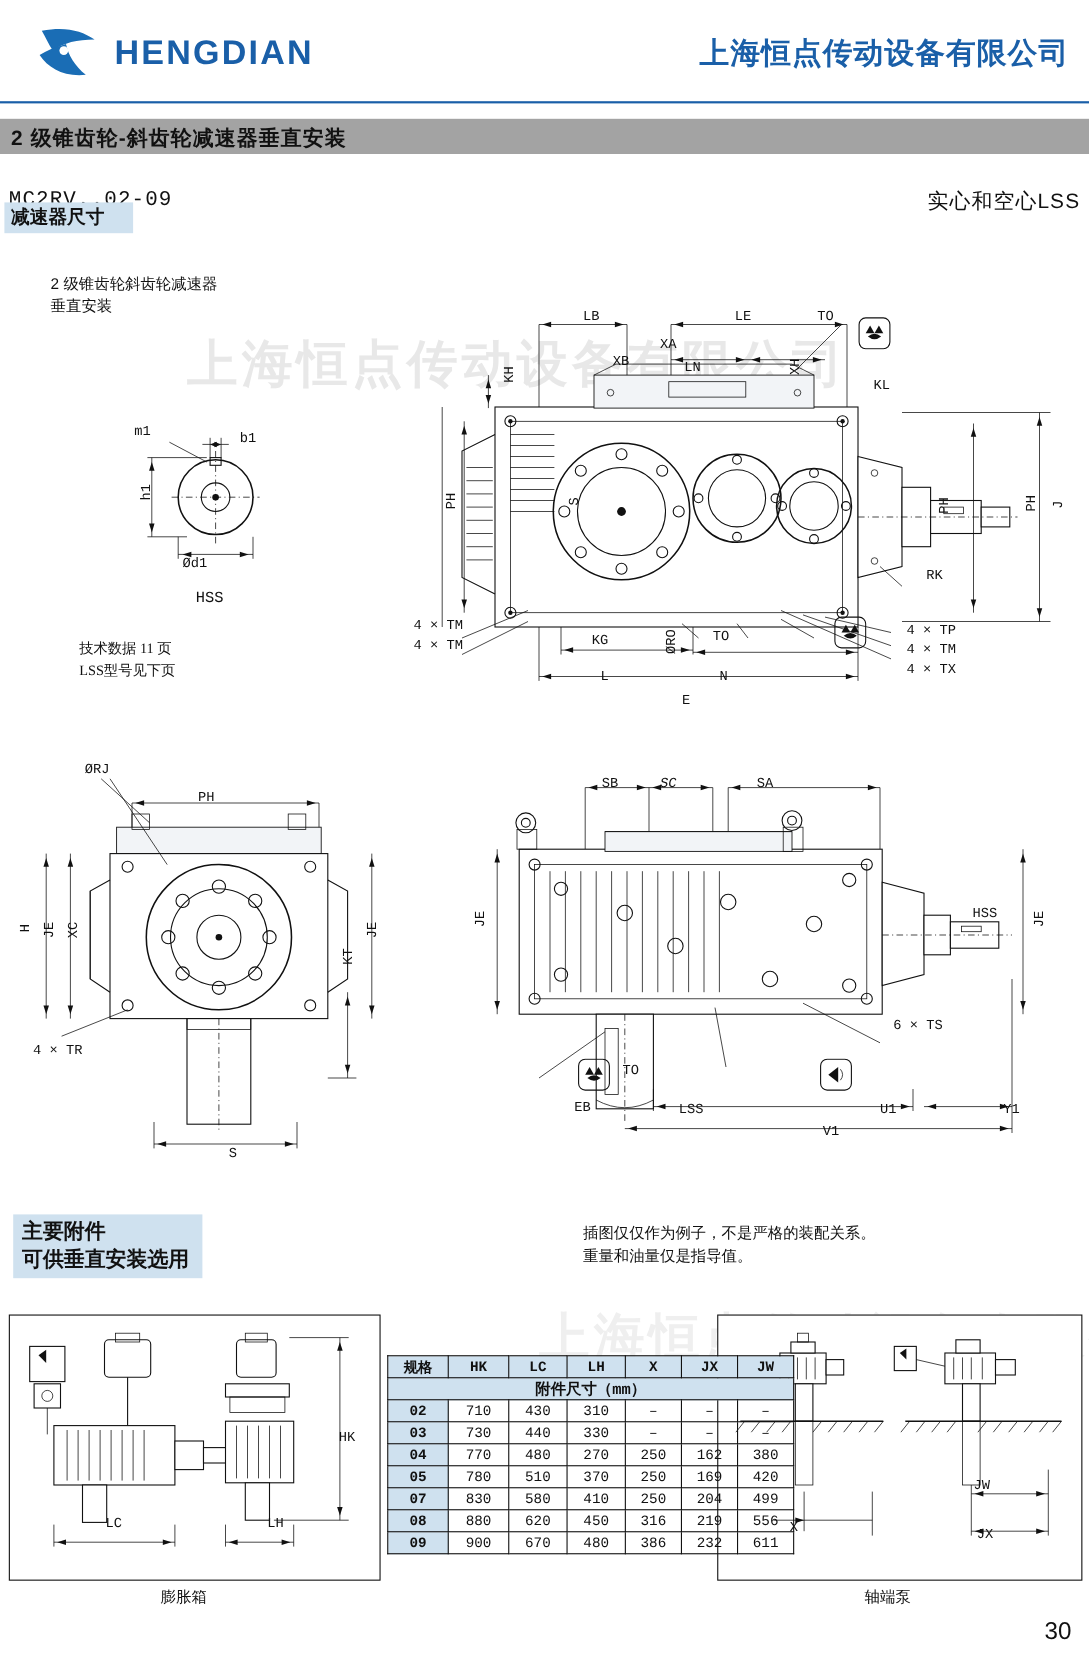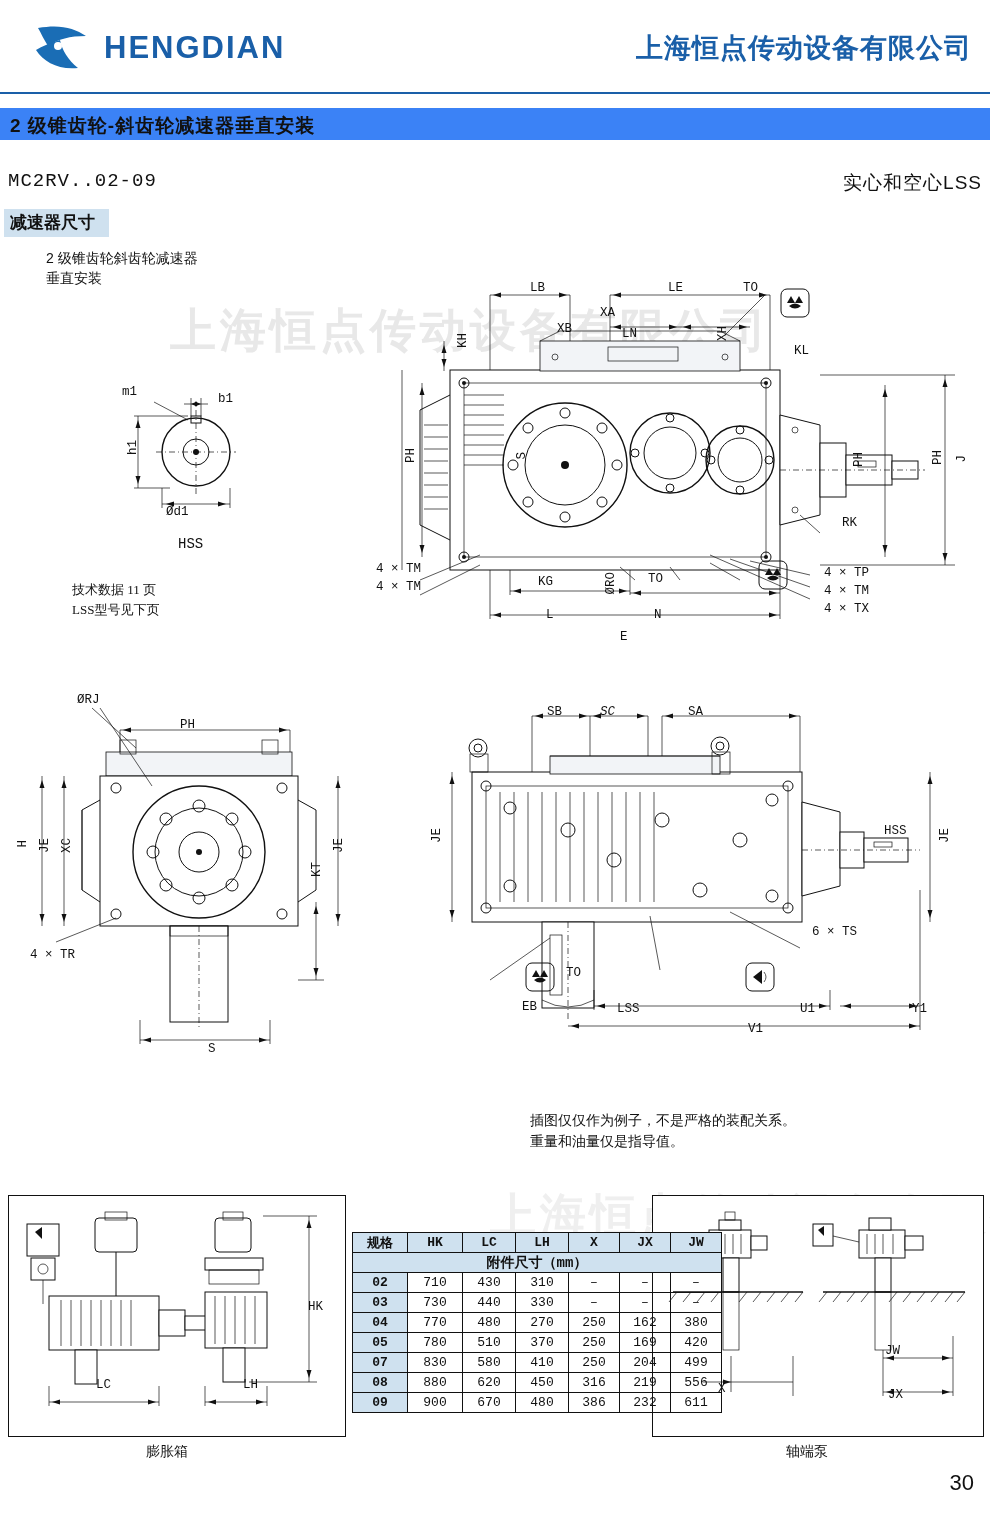--- a/index.html
+++ b/index.html
@@ -11,27 +11,27 @@
   .page{position:absolute;left:0;top:0;width:990px;height:1513px;}
 
   
   .header{position:absolute;left:0;top:0;width:990px;height:92px;}
   .logo-mark{position:absolute;left:34px;top:22px;width:56px;height:50px;}
   .brand{position:absolute;left:104px;top:30px;font-size:31px;letter-spacing:2px;color:#1a5fa8;font-weight:bold;}
   .company-cn{position:absolute;right:18px;top:30px;font-size:27px;color:#1a5fa8;font-weight:bold;letter-spacing:1px;}
   .hdr-rule{position:absolute;left:0;top:92px;width:990px;height:2px;background:#1a5fa8;}
 
   
-  .title-band{position:absolute;left:0;top:108px;width:990px;height:32px;background:#3b82f6;}
+  .title-band{position:absolute;left:0;top:108px;width:990px;height:32px;background:#a3a3a3;}
   .title-band span{position:absolute;left:10px;top:5px;font-size:19px;font-weight:bold;letter-spacing:1px;color:#111;}
 
   .model{position:absolute;left:8px;top:170px;font-size:19px;font-family:"Liberation Mono", monospace;letter-spacing:1px;}
   .model-right{position:absolute;right:8px;top:170px;font-size:19px;letter-spacing:1px;}
 
-  .sub-band{position:absolute;left:4px;top:209px;height:26px;background:#cfe1ef;padding:2px 14px 0 6px;}
+  .sub-band{position:absolute;left:4px;top:184px;height:26px;background:#cfe1ef;padding:2px 26px 0 6px;}
   .sub-band span{font-size:17px;font-weight:bold;}
 
   .caption1{position:absolute;left:46px;top:248px;font-size:14px;line-height:20px;}
 
   .note-left{position:absolute;left:72px;top:580px;font-size:13px;line-height:20px;font-family:"Liberation Serif",serif;}
 
   
   .watermark{position:absolute;left:170px;top:300px;font-size:46px;color:#e8e8e8;white-space:nowrap;letter-spacing:4px;font-weight:bold;}
   .watermark2{position:absolute;left:490px;top:1185px;font-size:46px;color:#efefef;white-space:nowrap;letter-spacing:4px;font-weight:bold;}
 
@@ -518,20 +518,24 @@
   <div class="lbl v" style="left:938px;top:828px;">JE</div>
   <div class="lbl" style="left:884px;top:824px;">HSS</div>
   <div class="lbl" style="left:812px;top:925px;">6 × TS</div>
   <div class="lbl" style="left:566px;top:966px;">TO</div>
   <div class="lbl" style="left:522px;top:1000px;">EB</div>
   <div class="lbl" style="left:617px;top:1002px;">LSS</div>
   <div class="lbl" style="left:800px;top:1002px;">U1</div>
   <div class="lbl" style="left:748px;top:1022px;">V1</div>
   <div class="lbl" style="left:912px;top:1002px;">Y1</div>
 
+  <div class="acc-title">
+    <div>主要附件</div>
+    <div>可供垂直安装选用</div>
+  </div>
   <div class="note-mid" style="white-space:pre-line;">插图仅仅作为例子，不是严格的装配关系。
 重量和油量仅是指导值。</div>
 
   <div class="panel" style="left:8px;top:1195px;width:336px;height:240px;">
     <svg width="334" height="238" viewBox="0 0 334 238">
 
       <rect x="18" y="28" width="32" height="32" class="ln"></rect>
       <path d="M26 36 l7 -5 v12 z" fill="#111"></path>
       <rect x="22" y="62" width="24" height="22" class="ln"></rect>
       <circle cx="34" cy="73" r="5" class="thin"></circle>

